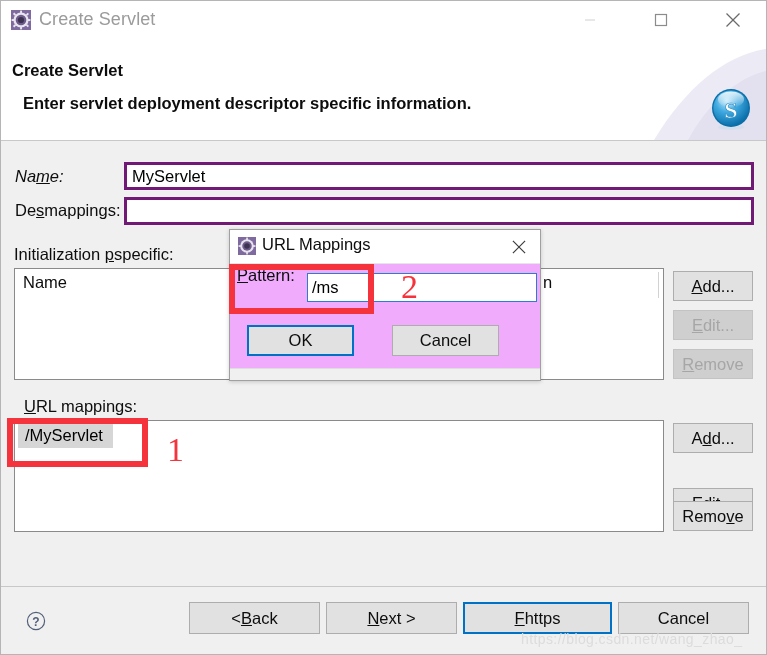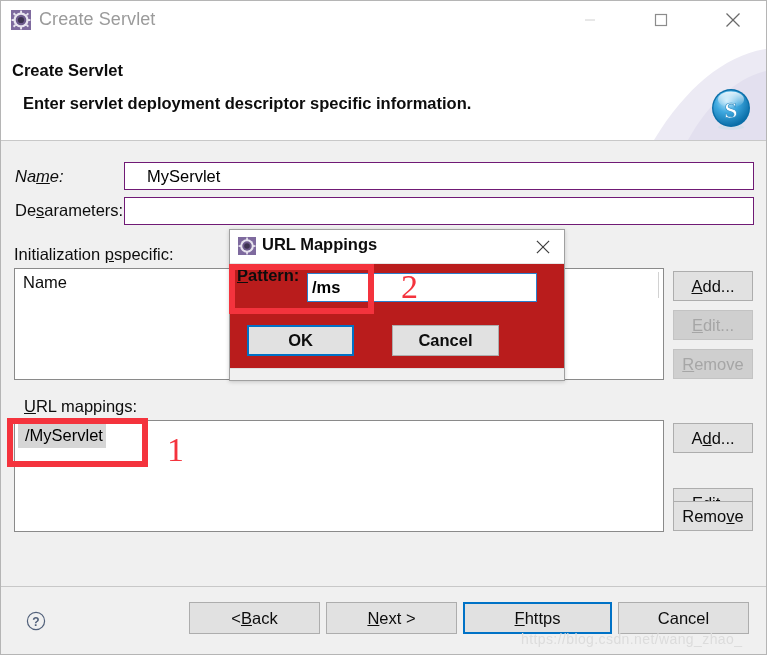--- a/index.html
+++ b/index.html
@@ -110,26 +110,26 @@
     position: absolute;
     font-size: 16.5px;
     color: #0d0d0d;
     white-space: nowrap;
   }
   .u { text-decoration: underline; text-underline-offset: 1px; }
 
   .txtfield {
     position: absolute;
     background: #ffffff;
-    border: 1px solid #701a75;
+    border: 3px solid #701a75;
     box-sizing: border-box;
     font-family: "Liberation Sans", sans-serif;
     font-size: 16.5px;
     color: #000;
-    padding: 0 22px;
+    padding: 0 5px;
     line-height: 1;
     display: flex;
     align-items: center;
   }
 
   
   #lbl-name { left: 14px; top: 166px; font-style: italic; }
   #fld-name { left: 123px; top: 161px; width: 630px; height: 28px; }
   #lbl-desc { left: 14px; top: 200px; }
   #fld-desc { left: 123px; top: 196px; width: 630px; height: 28px; }
@@ -170,21 +170,21 @@
     left: 13px; top: 419px;
     width: 650px; height: 112px;
     background: #ffffff;
     border: 1px solid #8a8a8a;
     box-sizing: border-box;
     overflow: hidden;
   }
   #urlmapping-row {
     position: absolute;
     left: 3px; top: 3px;
-    padding: 2px 3px 3px 7px;
+    padding: 2px 10px 3px 7px;
     background: #d6d6d6;
     font-size: 16.5px;
     color: #000;
     white-space: nowrap;
   }
 
   
   .sbtn {
     position: absolute;
     left: 672px;
@@ -252,28 +252,27 @@
     color: #dcdcdc;
     letter-spacing: .4px;
     white-space: nowrap;
     pointer-events: none;
   }
 
   
   #modal {
     position: absolute;
     left: 228px; top: 228px;
-    width: 336px;
+    width: 312px;
     height: 152px;
-    background: #b91c1c;
+    background: #f0abfc;
     border: 1px solid #a0a0a0;
     box-sizing: border-box;
     box-shadow: 0 1px 4px rgba(0,0,0,.18);
     overflow: hidden;
-    font-weight: bold;
   }
   #modal-titlebar {
     position: absolute;
     left: 0; top: 0;
     width: 100%; height: 33px;
     background: #ffffff;
   }
   #modal-icon { position: absolute; left: 8px; top: 7px; width: 18px; height: 18px; }
   #modal-title {
     position: absolute;
@@ -442,21 +441,21 @@
     </div>
   </div>
 
   <div id="body"></div>
 
   <div class="lbl" id="lbl-name"><span>Na</span><span class="u">m</span><span>e:</span></div>
   <div class="txtfield" id="fld-name">
     <span>MyServlet</span>
   </div>
 
-  <div class="lbl" id="lbl-desc"><span>De</span><span class="u">s</span><span>arameters:</span></div>
+  <div class="lbl" id="lbl-desc"><span>De</span><span class="u">s</span><span>mappings:</span></div>
   <div class="txtfield" id="fld-desc">
     <span></span>
   </div>
 
   <div class="lbl" id="lbl-initparams"><span>Initialization </span><span class="u">p</span><span>specific:</span></div>
   <div id="tbl-initparams">
     <div class="colhead" id="colhead-name">Name</div>
     <div class="coldiv" id="coldiv-1"></div>
     <div class="colhead" id="colhead-desc">n</div>
     <div class="coldiv" id="coldiv-2"></div>

